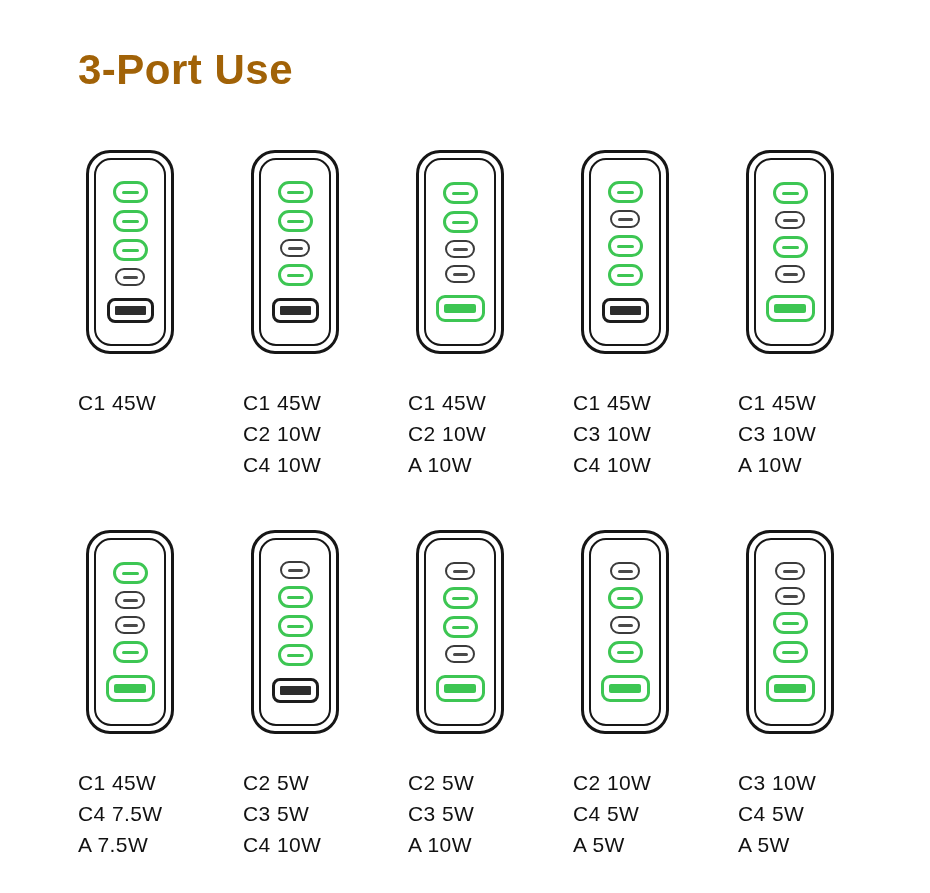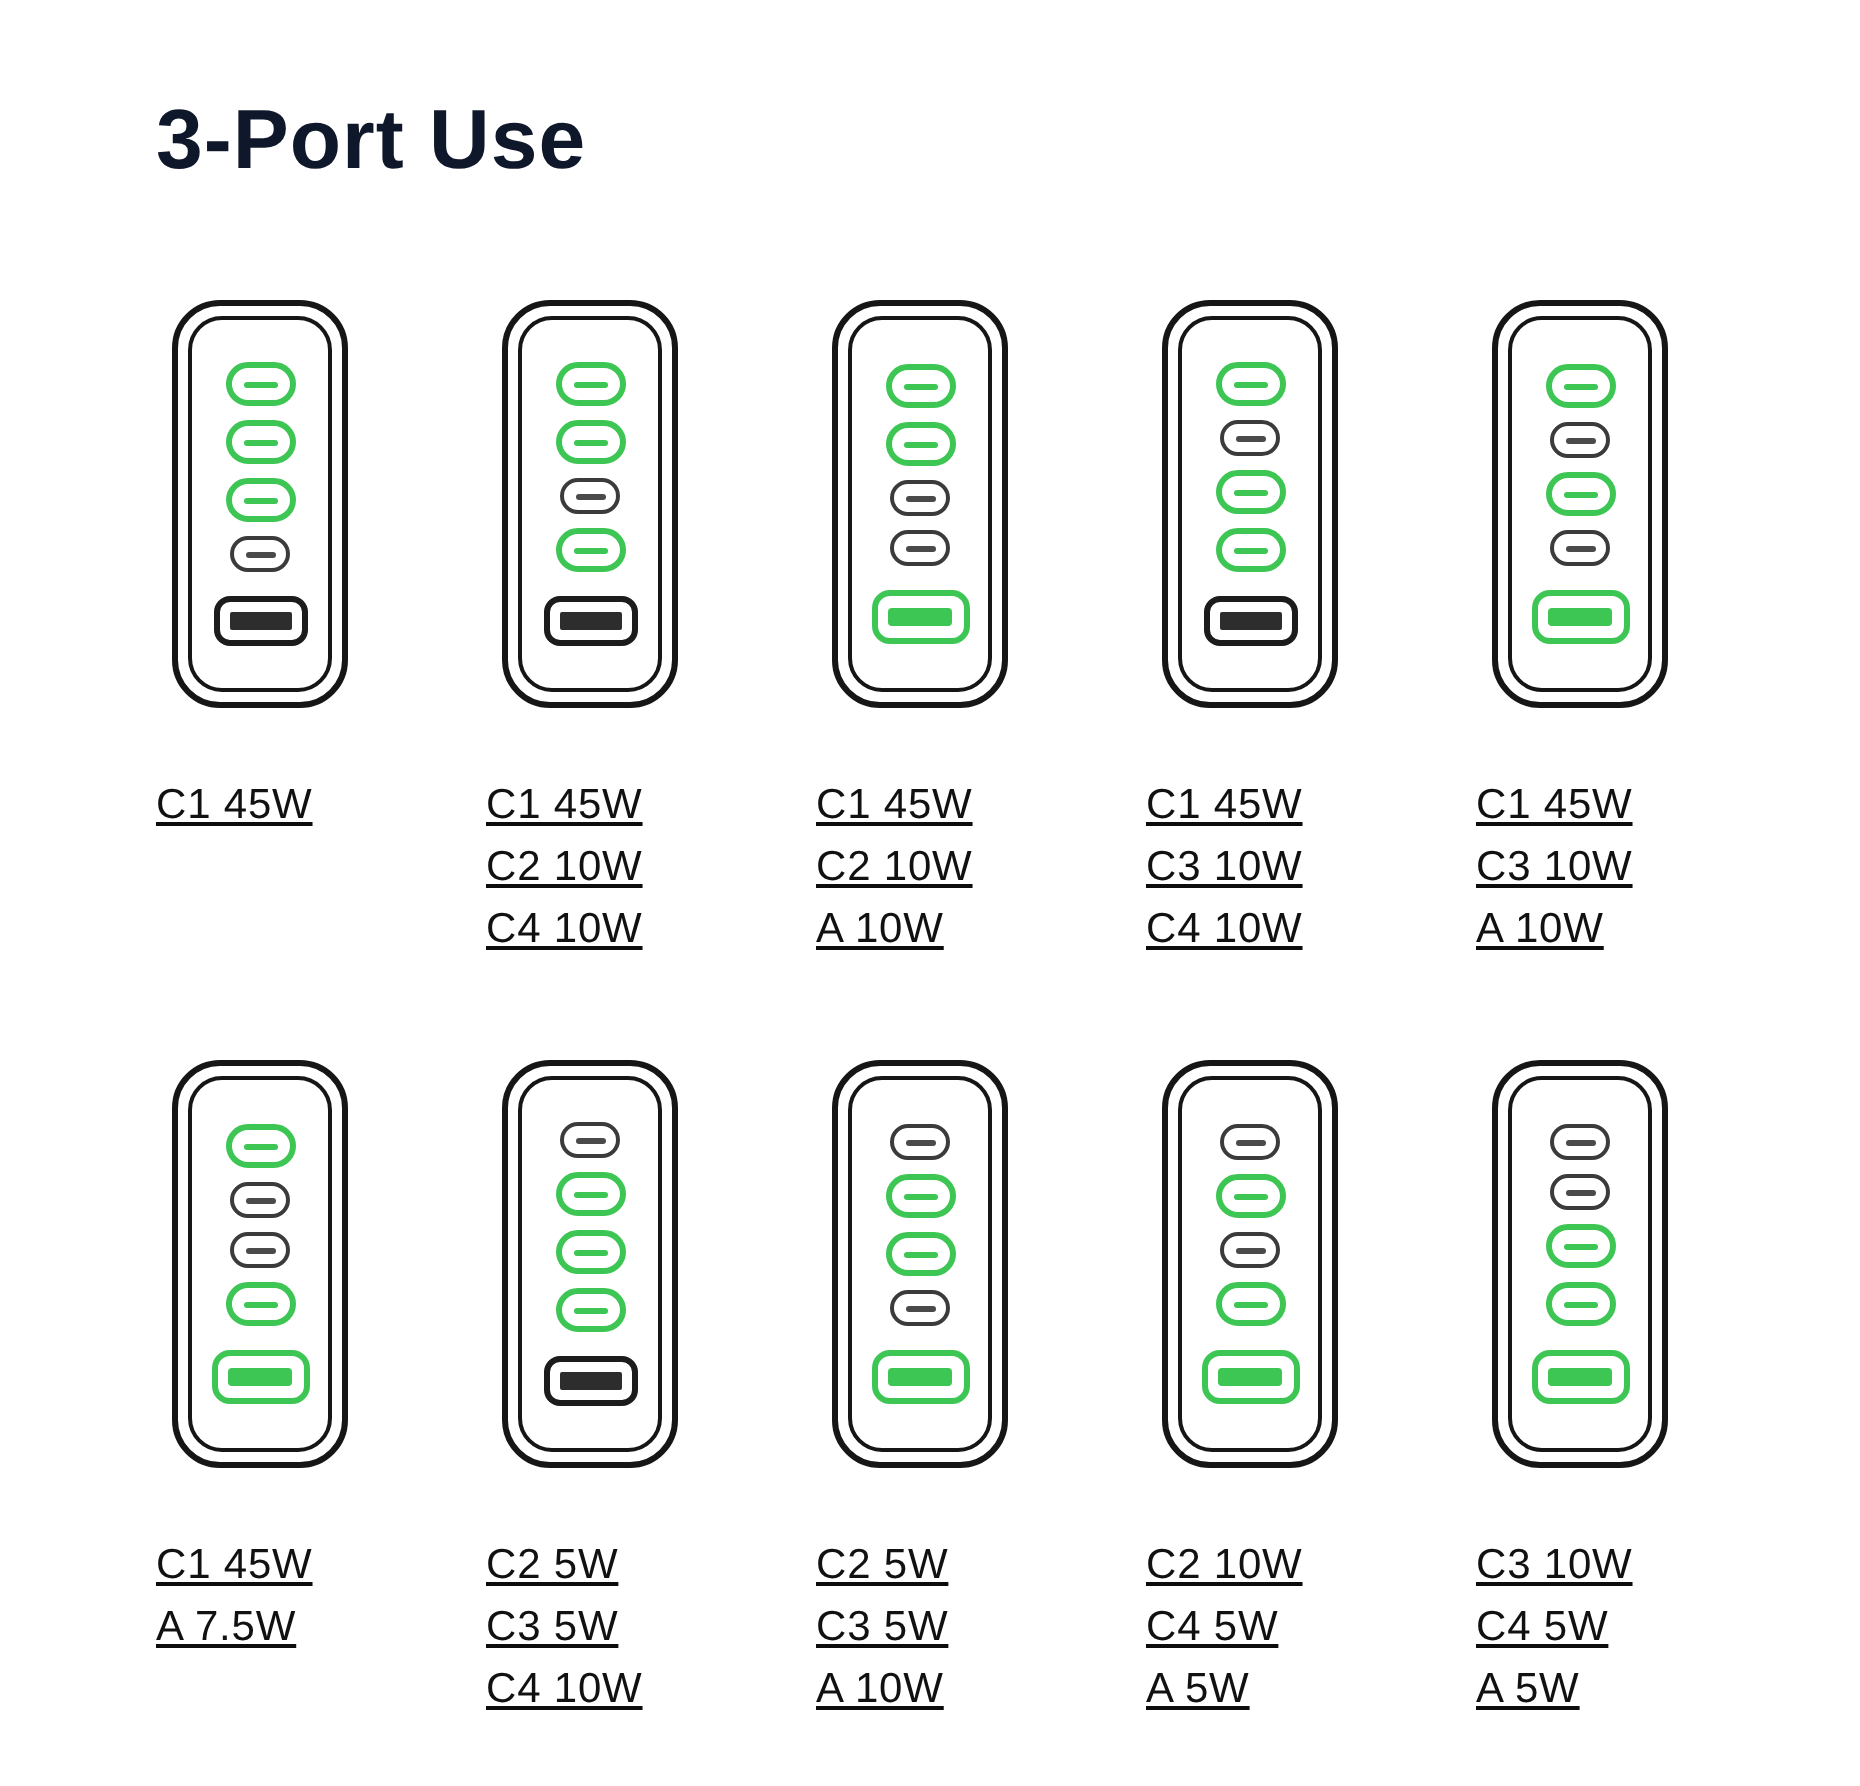--- a/index.html
+++ b/index.html
@@ -10,28 +10,27 @@
     color: #0d0d0d;
     overflow: hidden;
   }
   :root { --green: #3dc653; --ink: #161616; }
   .page { padding: 46px 0 0 78px; }
   .title {
     margin: 0;
     font-size: 42px;
     font-weight: 800;
     letter-spacing: 0.5px;
-    color: #0f172a;
+    color: #a16207;
   }
   .grid {
     margin-top: 56px;
     display: grid;
     grid-template-columns: repeat(5, 165px);
     row-gap: 50px;
-    text-decoration: underline;
   }
   .charger {
     box-sizing: border-box;
     width: 88px; height: 204px;
     border: 3px solid var(--ink);
     border-radius: 24px;
     position: relative;
     margin-left: 8px;
     background: #fff;
   }
@@ -220,20 +219,21 @@
         <div class="port usbc active">
               <span class="pin"></span>
             </div>
         <div class="port usba active">
               <span class="pin"></span>
             </div>
       </div>
     </div>
     <div class="labels">
           <div>C1 45W</div>
+          <div>C4 7.5W</div>
           <div>A 7.5W</div>
         </div>
   </div>
 
   <div class="cell">
     <div class="charger">
       <div class="charger-inner">
         <div class="port usbc inactive">
               <span class="pin"></span>
             </div>

